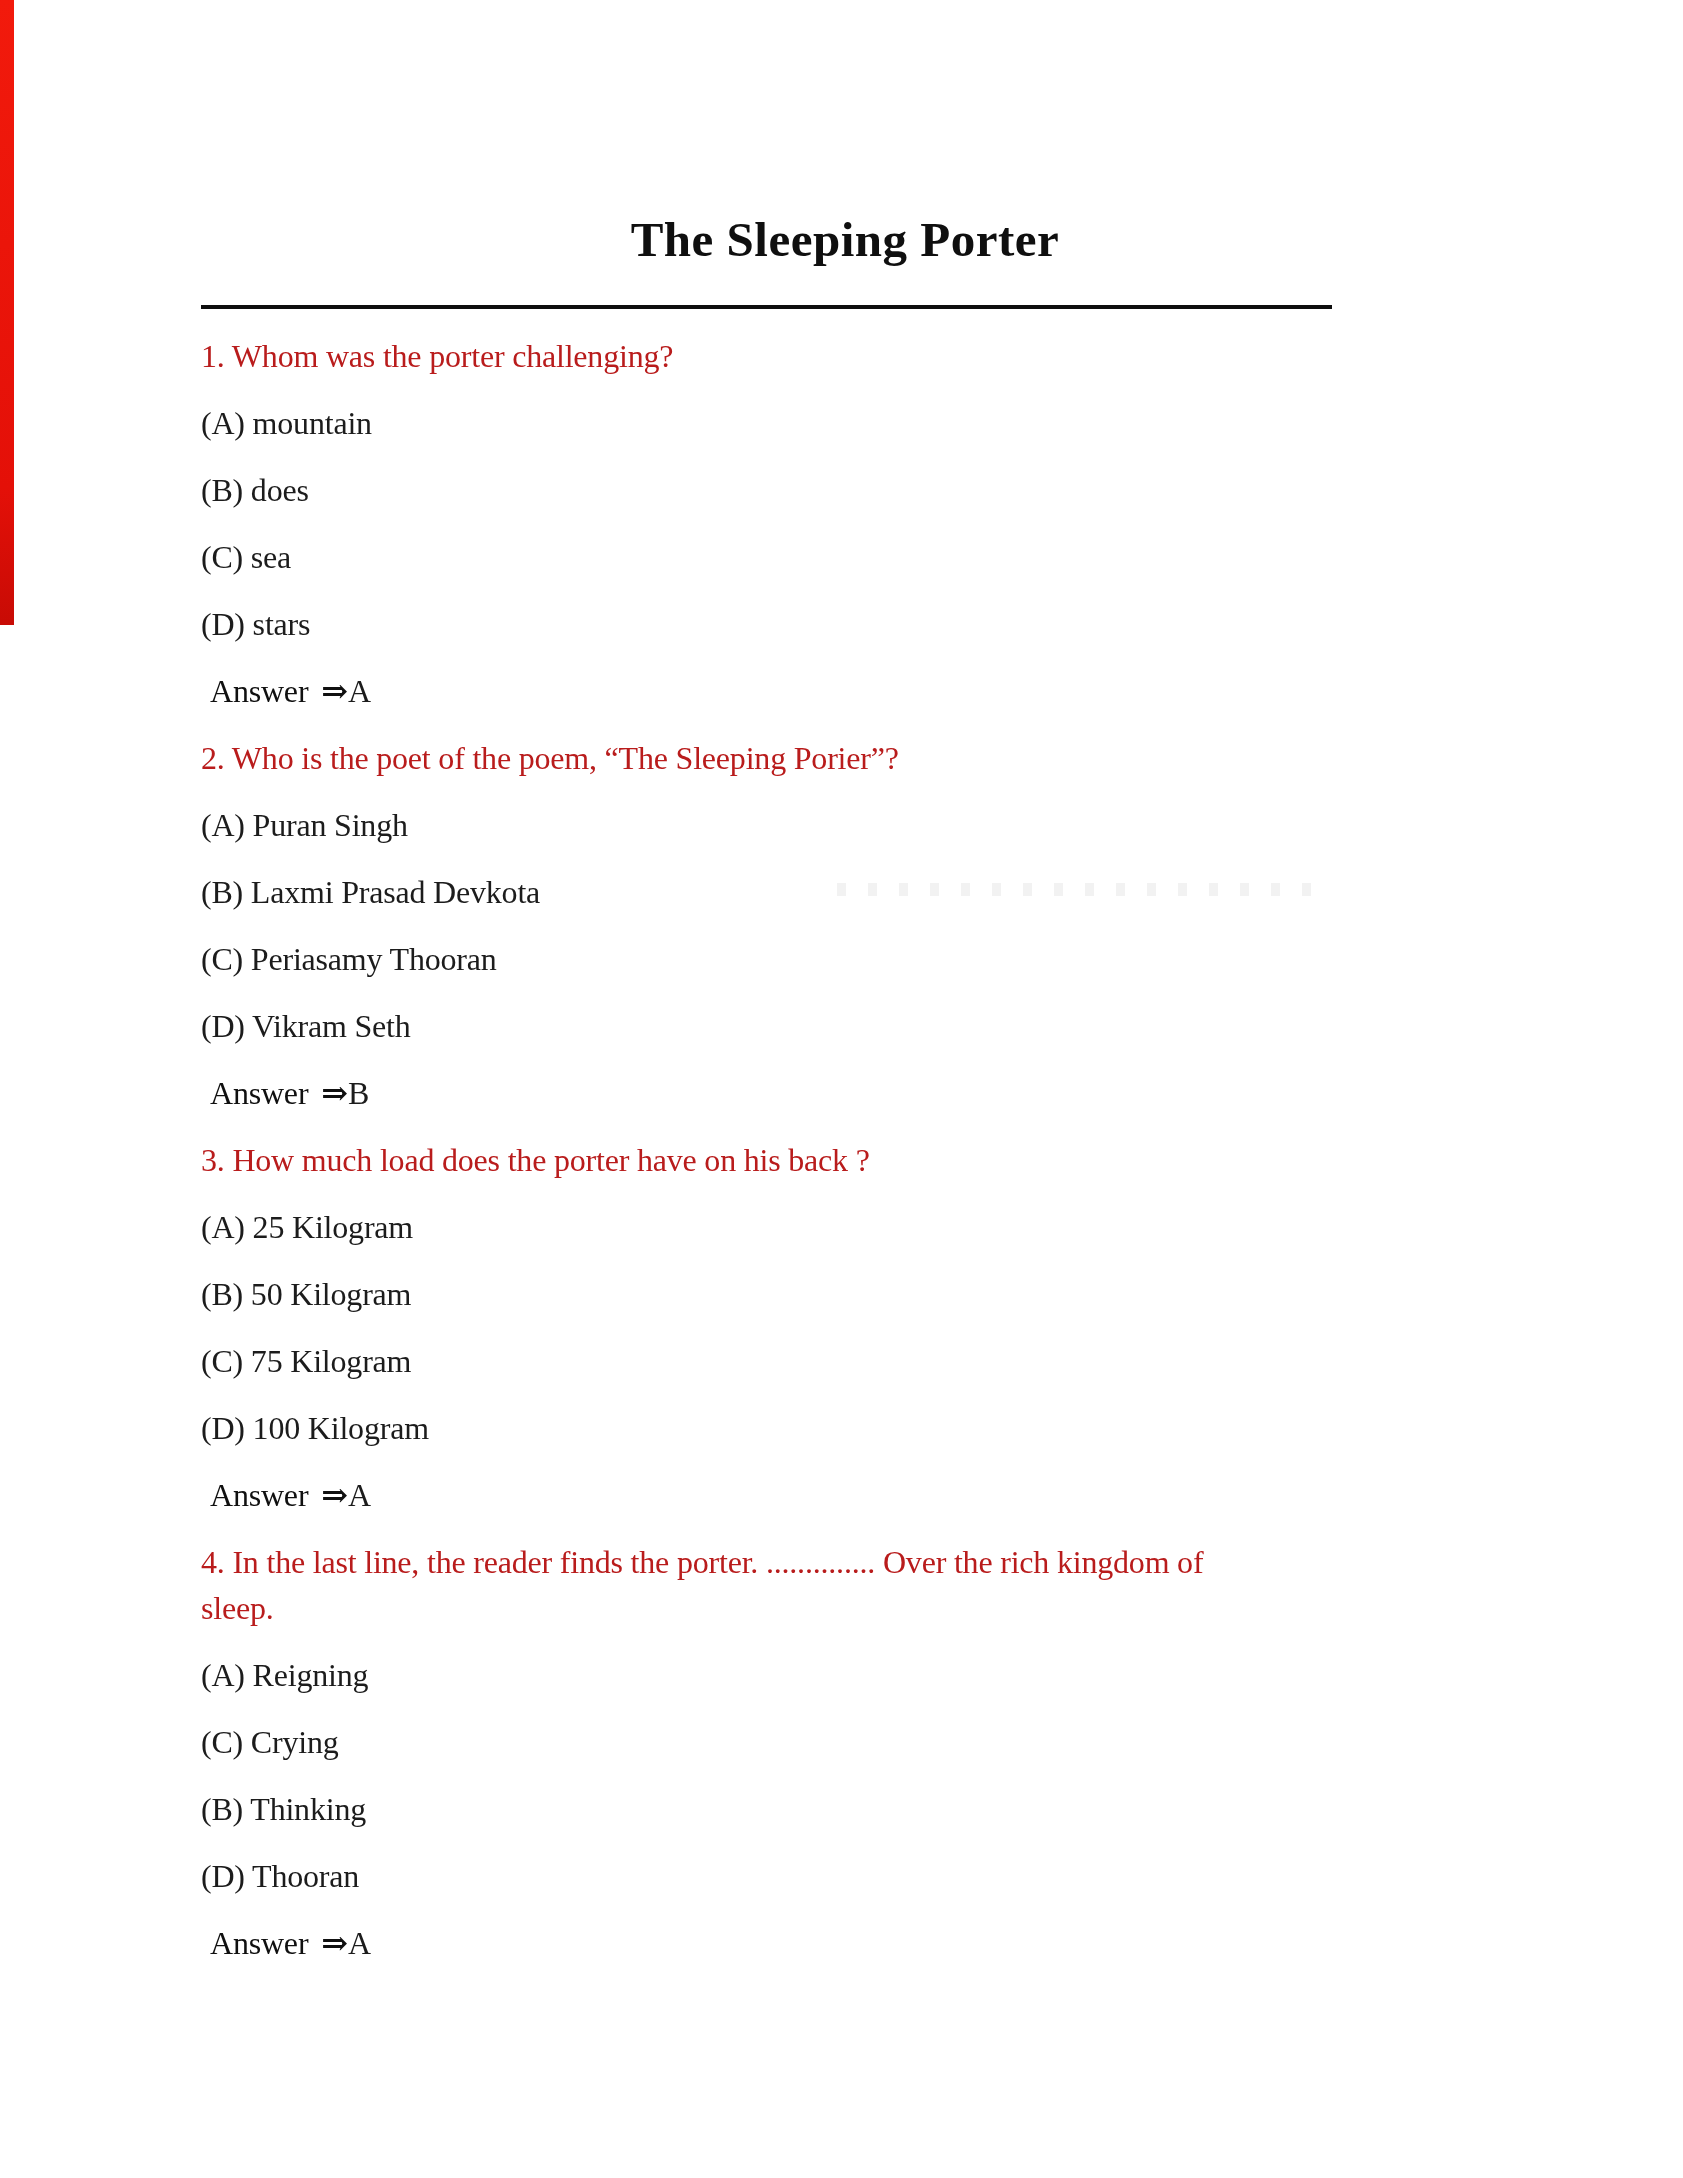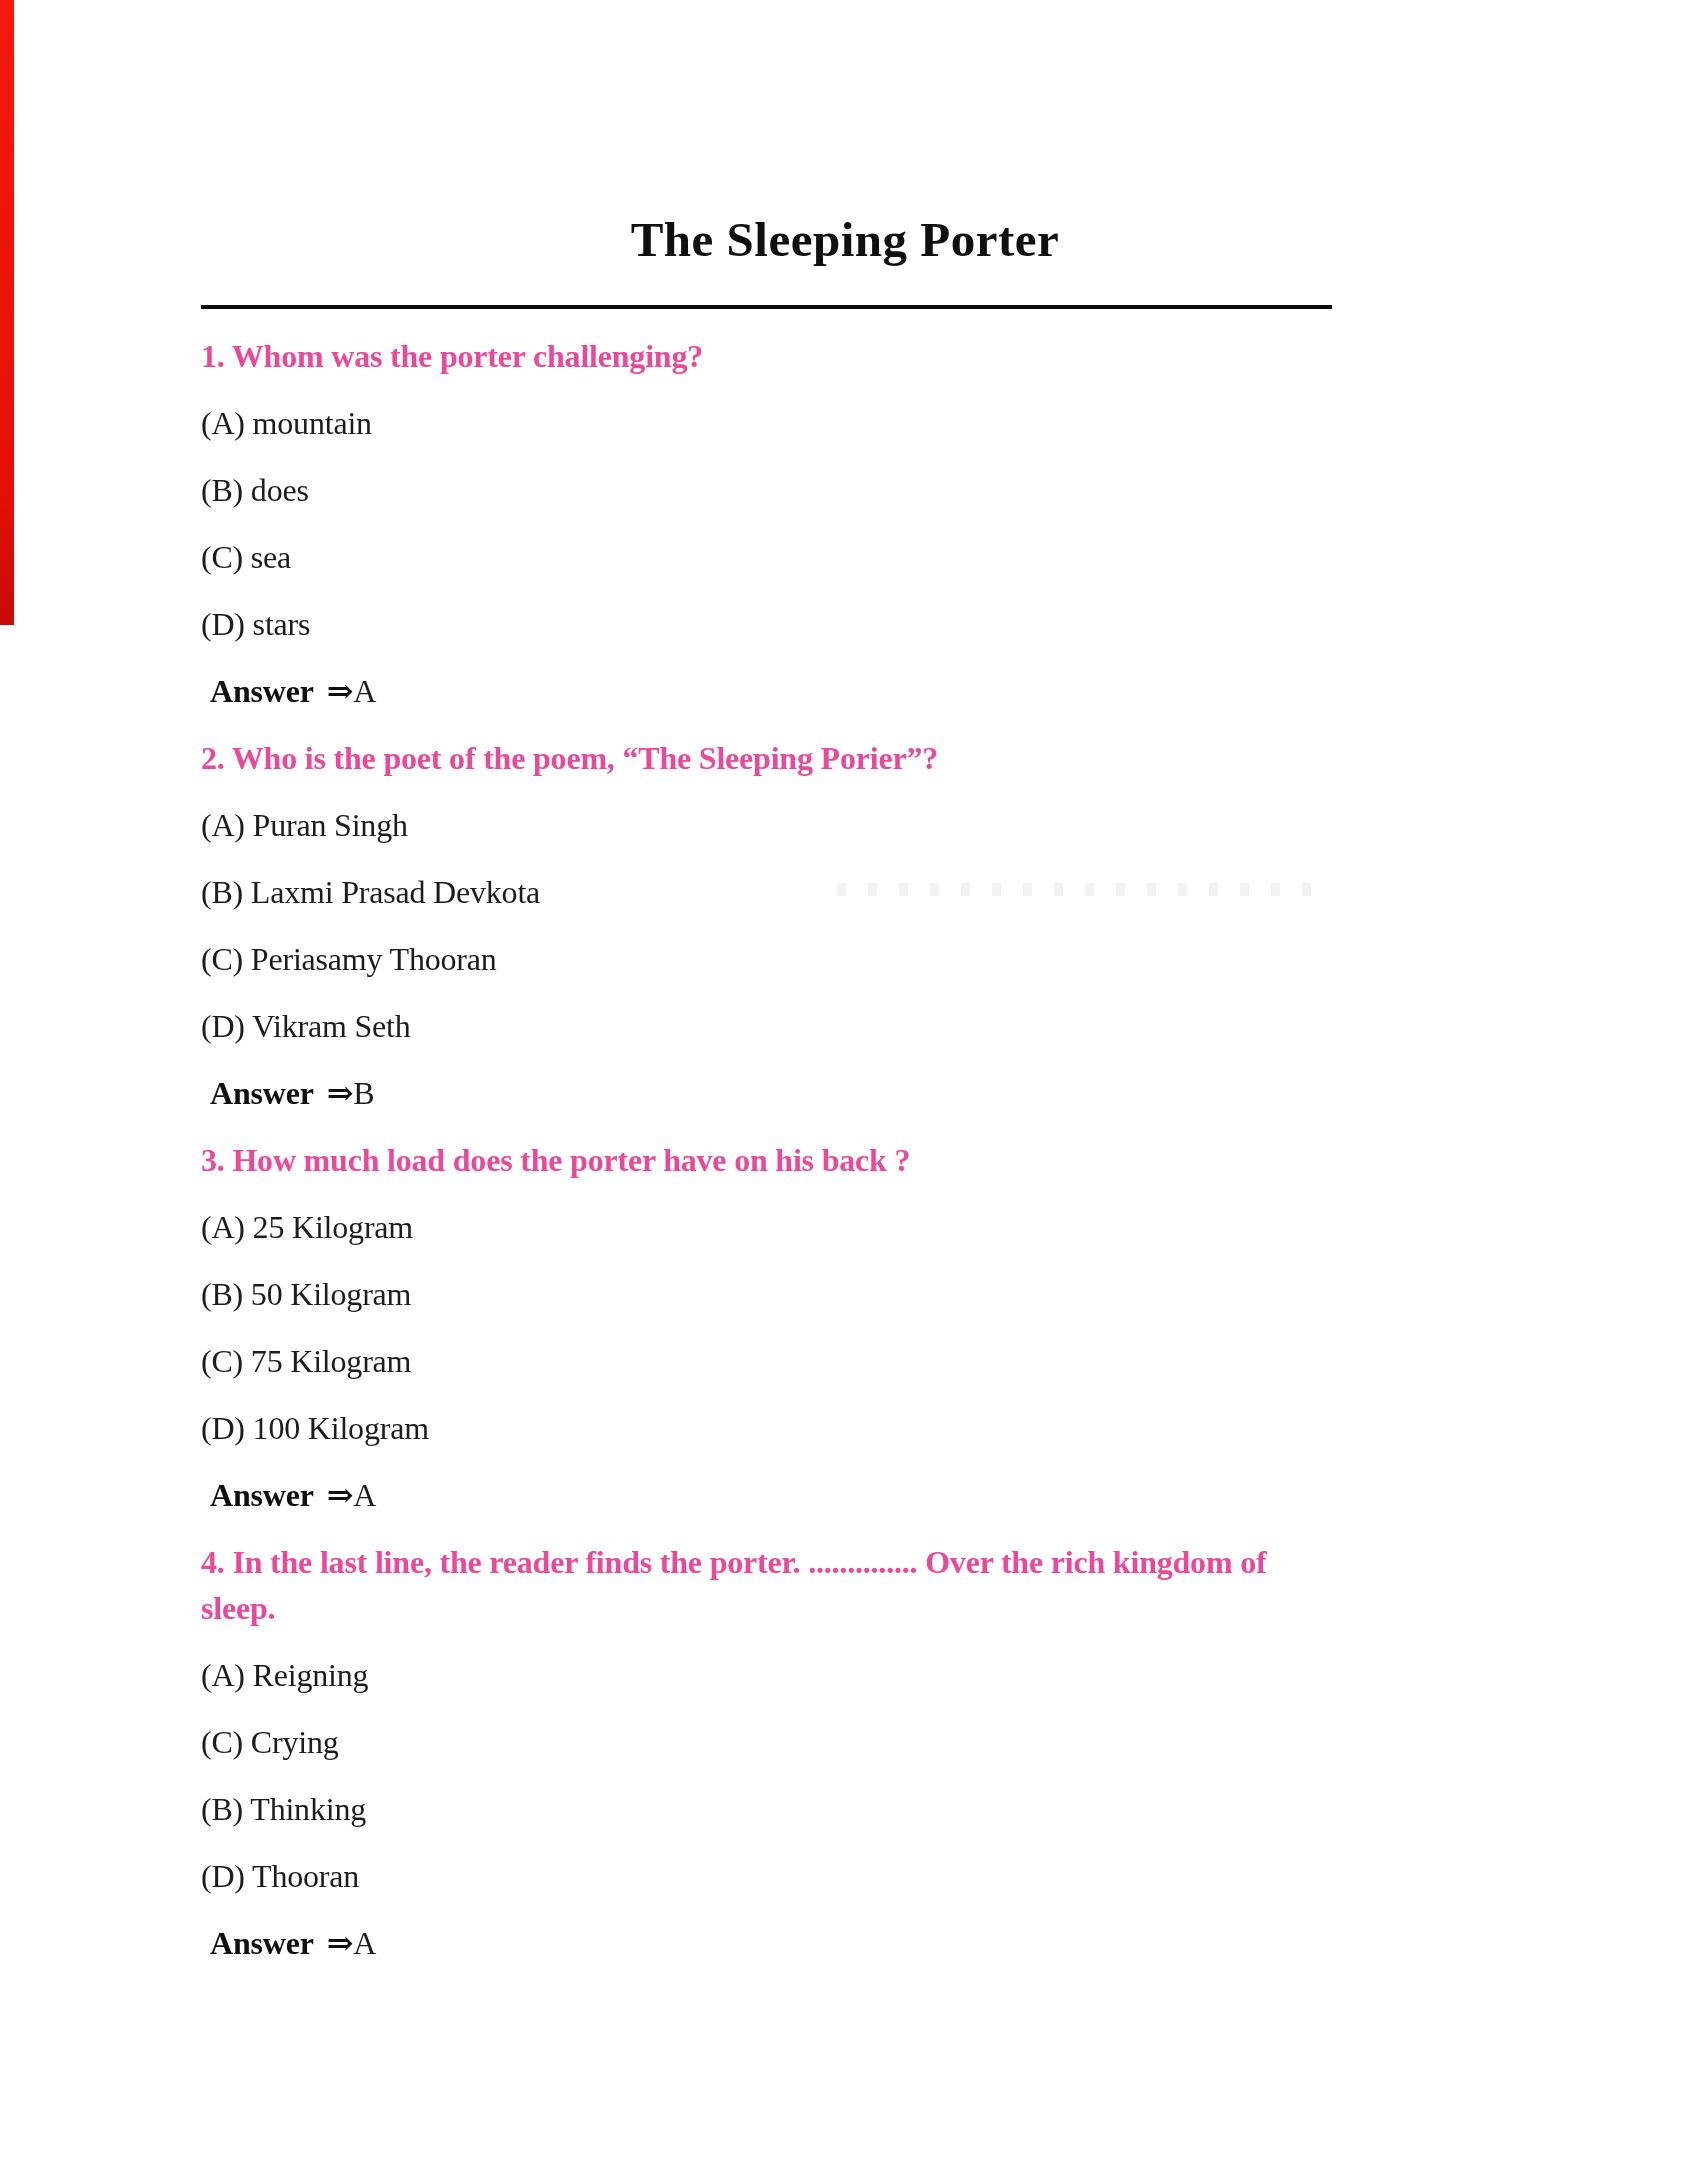--- a/index.html
+++ b/index.html
@@ -31,25 +31,25 @@
     border-top:4px solid #0e0e0e;
     width:100%;height:0;
   }
   .qa{margin:0;padding:0;}
   .qa p{
     margin:0 0 21px 0;
     font-size:32px;line-height:46px;
     letter-spacing:-0.2px;
   }
   .first-line{margin-top:24px !important;}
-  .q-heading{font-weight:bold;color:#ec4899;}
+  .q-heading{font-weight:normal;color:#b91c1c;}
   .q-heading .hline{display:block;white-space:nowrap;}
   .option-line{font-weight:normal;color:#1c1c1c;white-space:nowrap;}
   .answer-line{padding-left:9px;white-space:nowrap;}
-  .answer-label{font-weight:bold;color:#101010;}
+  .answer-label{font-weight:normal;color:#101010;}
   .answer-arrow{font-weight:bold;margin-left:13px;color:#101010;}
   .answer-value{font-weight:normal;color:#1c1c1c;}
   .faint-dotted-line{
     position:absolute;top:883px;left:837px;
     width:846px;height:13px;
     background:repeating-linear-gradient(90deg,#f2f2f2 0 9px,#ffffff 9px 31px);
   }
 </style>
 </head>
 <body>

